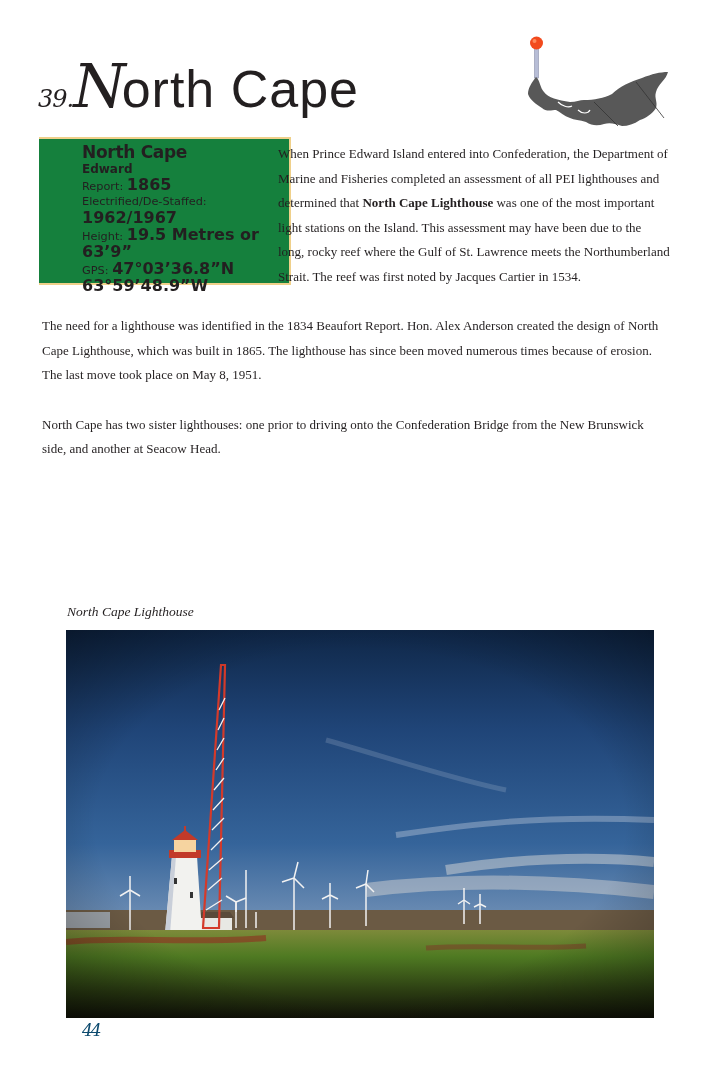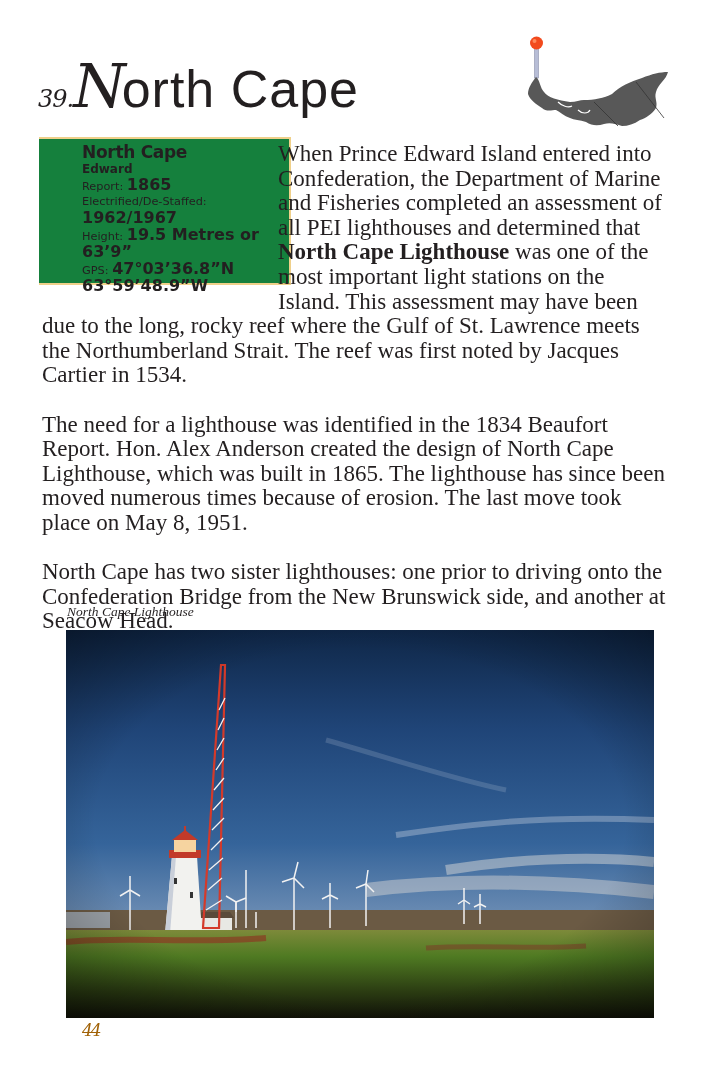--- a/index.html
+++ b/index.html
@@ -15,32 +15,32 @@
 
   .info { position: absolute; left: 0; top: 137px; width: 252px; height: 148px; background: #15803d;
           border: 2px solid #efd08a; border-left: none; box-sizing: border-box;
           font-family: "DejaVu Sans", sans-serif; font-size: 11.3px; line-height: 15.2px; color: #231f20;
           padding: 3px 0 0 43px; margin-left: 39px; }
   .info .name { font-family: "DejaVu Sans", sans-serif; font-weight: bold; font-size: 17px; line-height: 20px; letter-spacing: -0.3px; }
   .info .status { font-weight: bold; font-size: 12px; }
   .info b { font-weight: bold; font-size: 16px; }
   .info .spacer { height: 15px; }
 
-  .body-text { position: absolute; left: 42px; top: 142px; width: 628px; font-size: 23px; line-height: 24.6px; color: #231f20; }
+  .body-text { position: absolute; left: 42px; top: 142px; width: 628px; font-size: 13px; line-height: 24.6px; color: #231f20; }
   .para1 { margin: 0; }
   .para1 .float-gap { float: left; width: 236px; height: 148px; }
   .para { margin: 24.6px 0 0 0; }
   .bold { font-weight: bold; }
 
   .caption { position: absolute; left: 67px; top: 604px; font-style: italic; font-size: 13.5px; color: #231f20; }
 
   .photo { position: absolute; left: 66px; top: 630px; width: 588px; height: 388px; overflow: hidden; background: #1b3a66; }
   .photo svg { display: block; }
 
-  .page-num { position: absolute; left: 82px; top: 1020px; font-family: "DejaVu Serif", serif; font-style: italic; font-size: 17px; color: #a16207; letter-spacing: -2px; }
+  .page-num { position: absolute; left: 82px; top: 1020px; font-family: "DejaVu Serif", serif; font-style: italic; font-size: 17px; color: #0c4a6e; letter-spacing: -2px; }
 </style>
 </head>
 <body>
 
 <div class="title">
   <span class="num">39.</span><span class="initial">N</span><span class="rest">orth Cape</span>
 </div>
 
 <div class="map">
   <svg width="156" height="104" viewBox="0 0 156 104">

